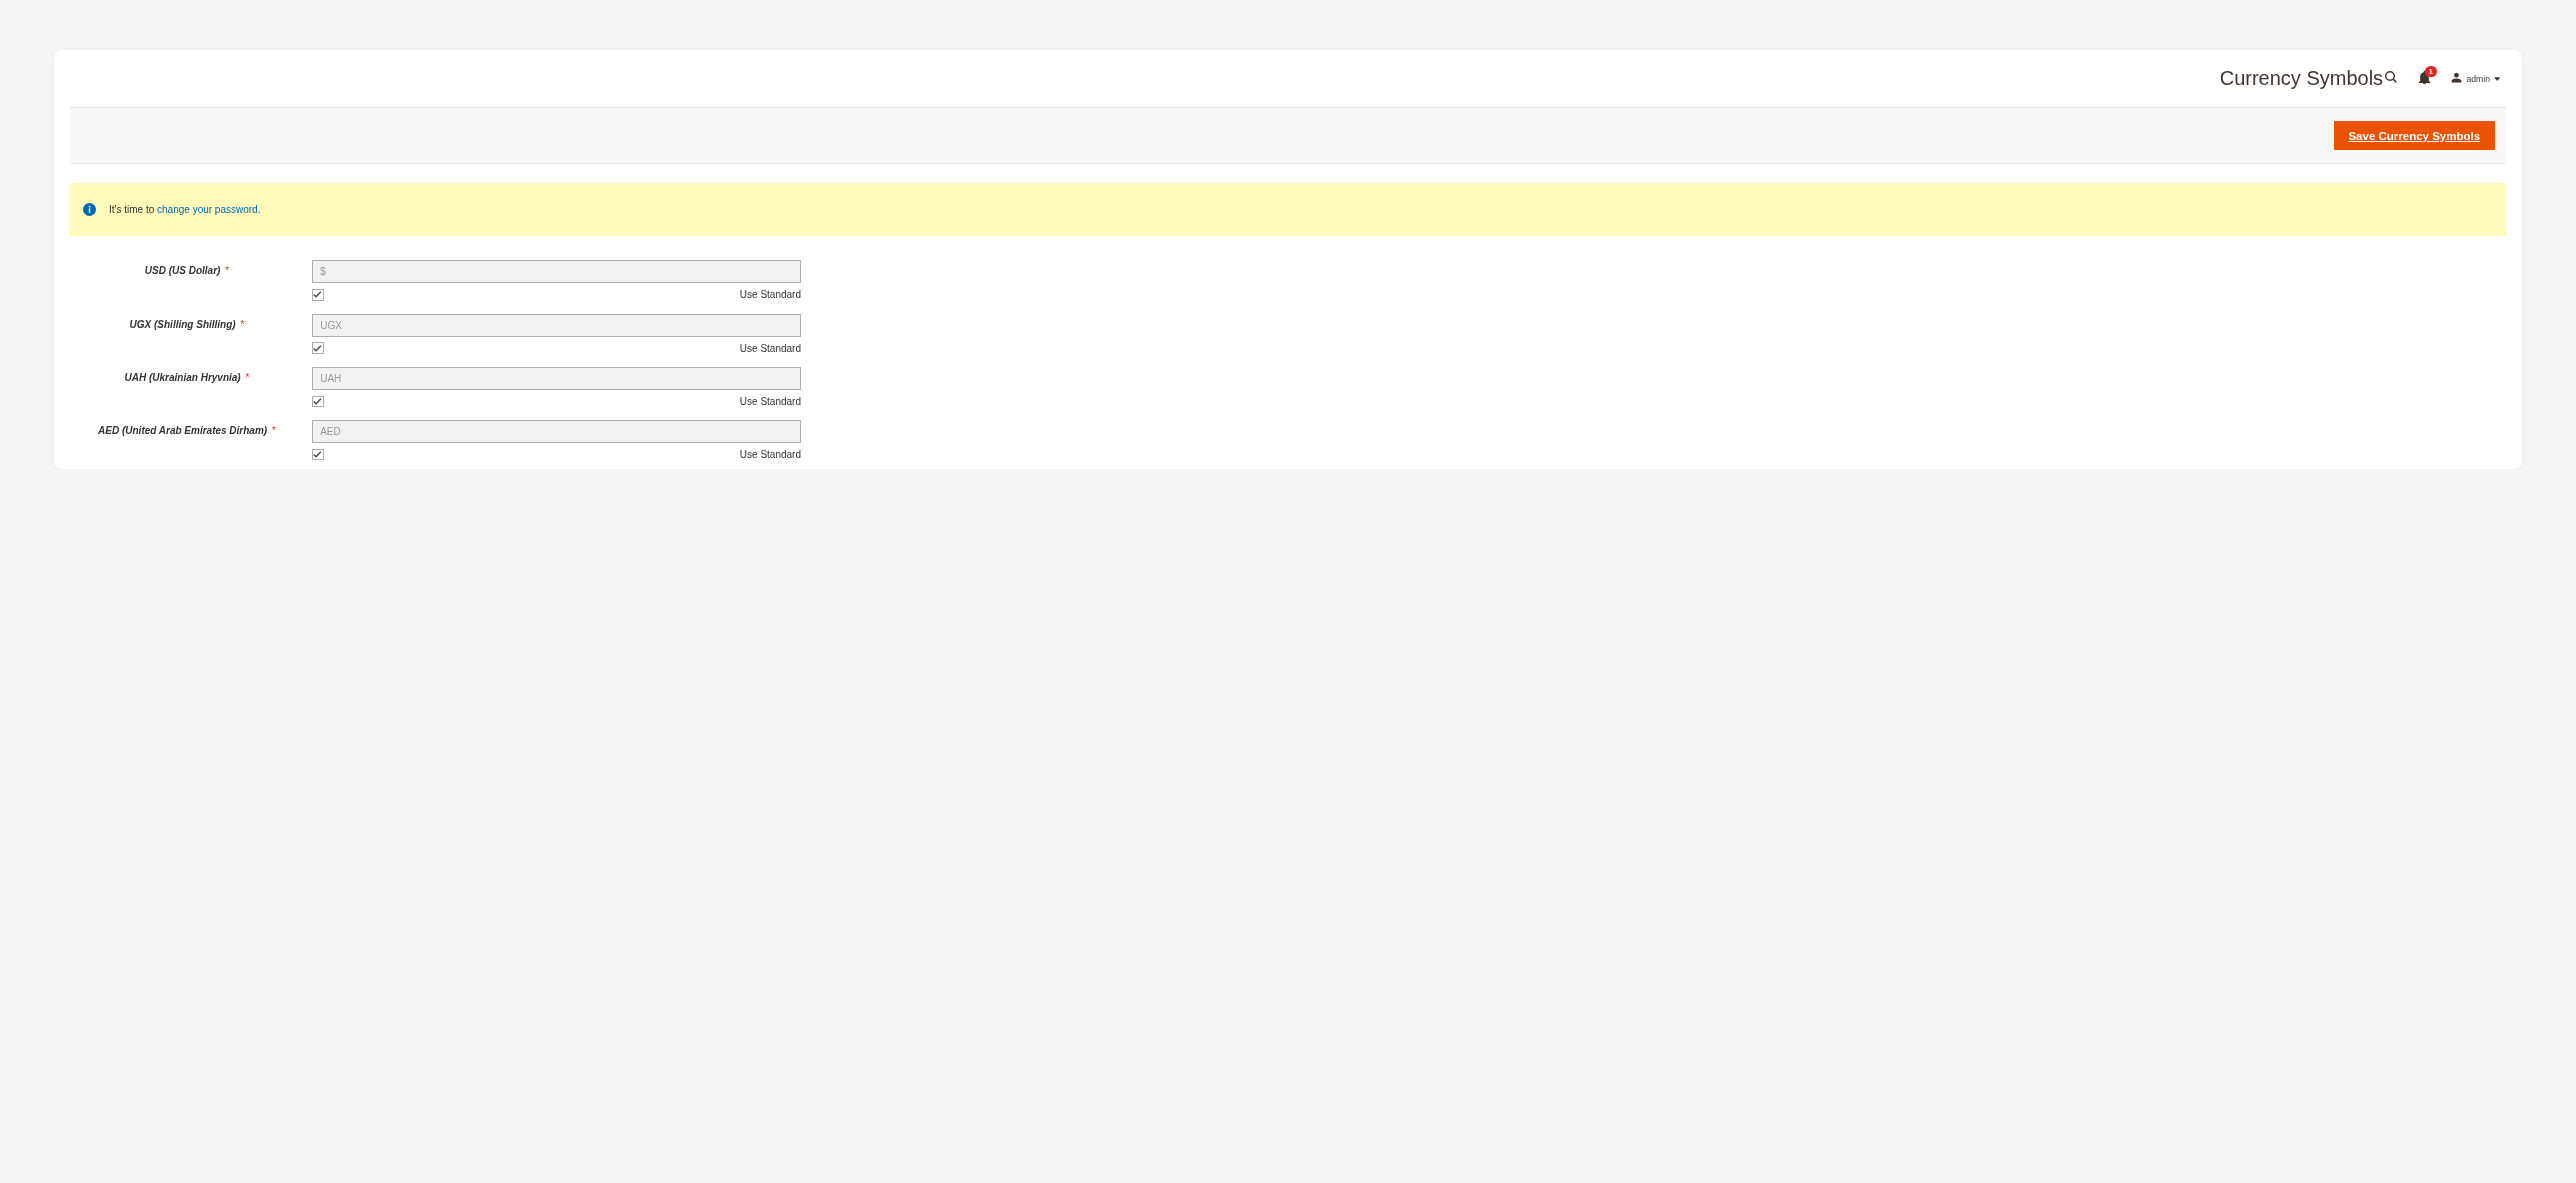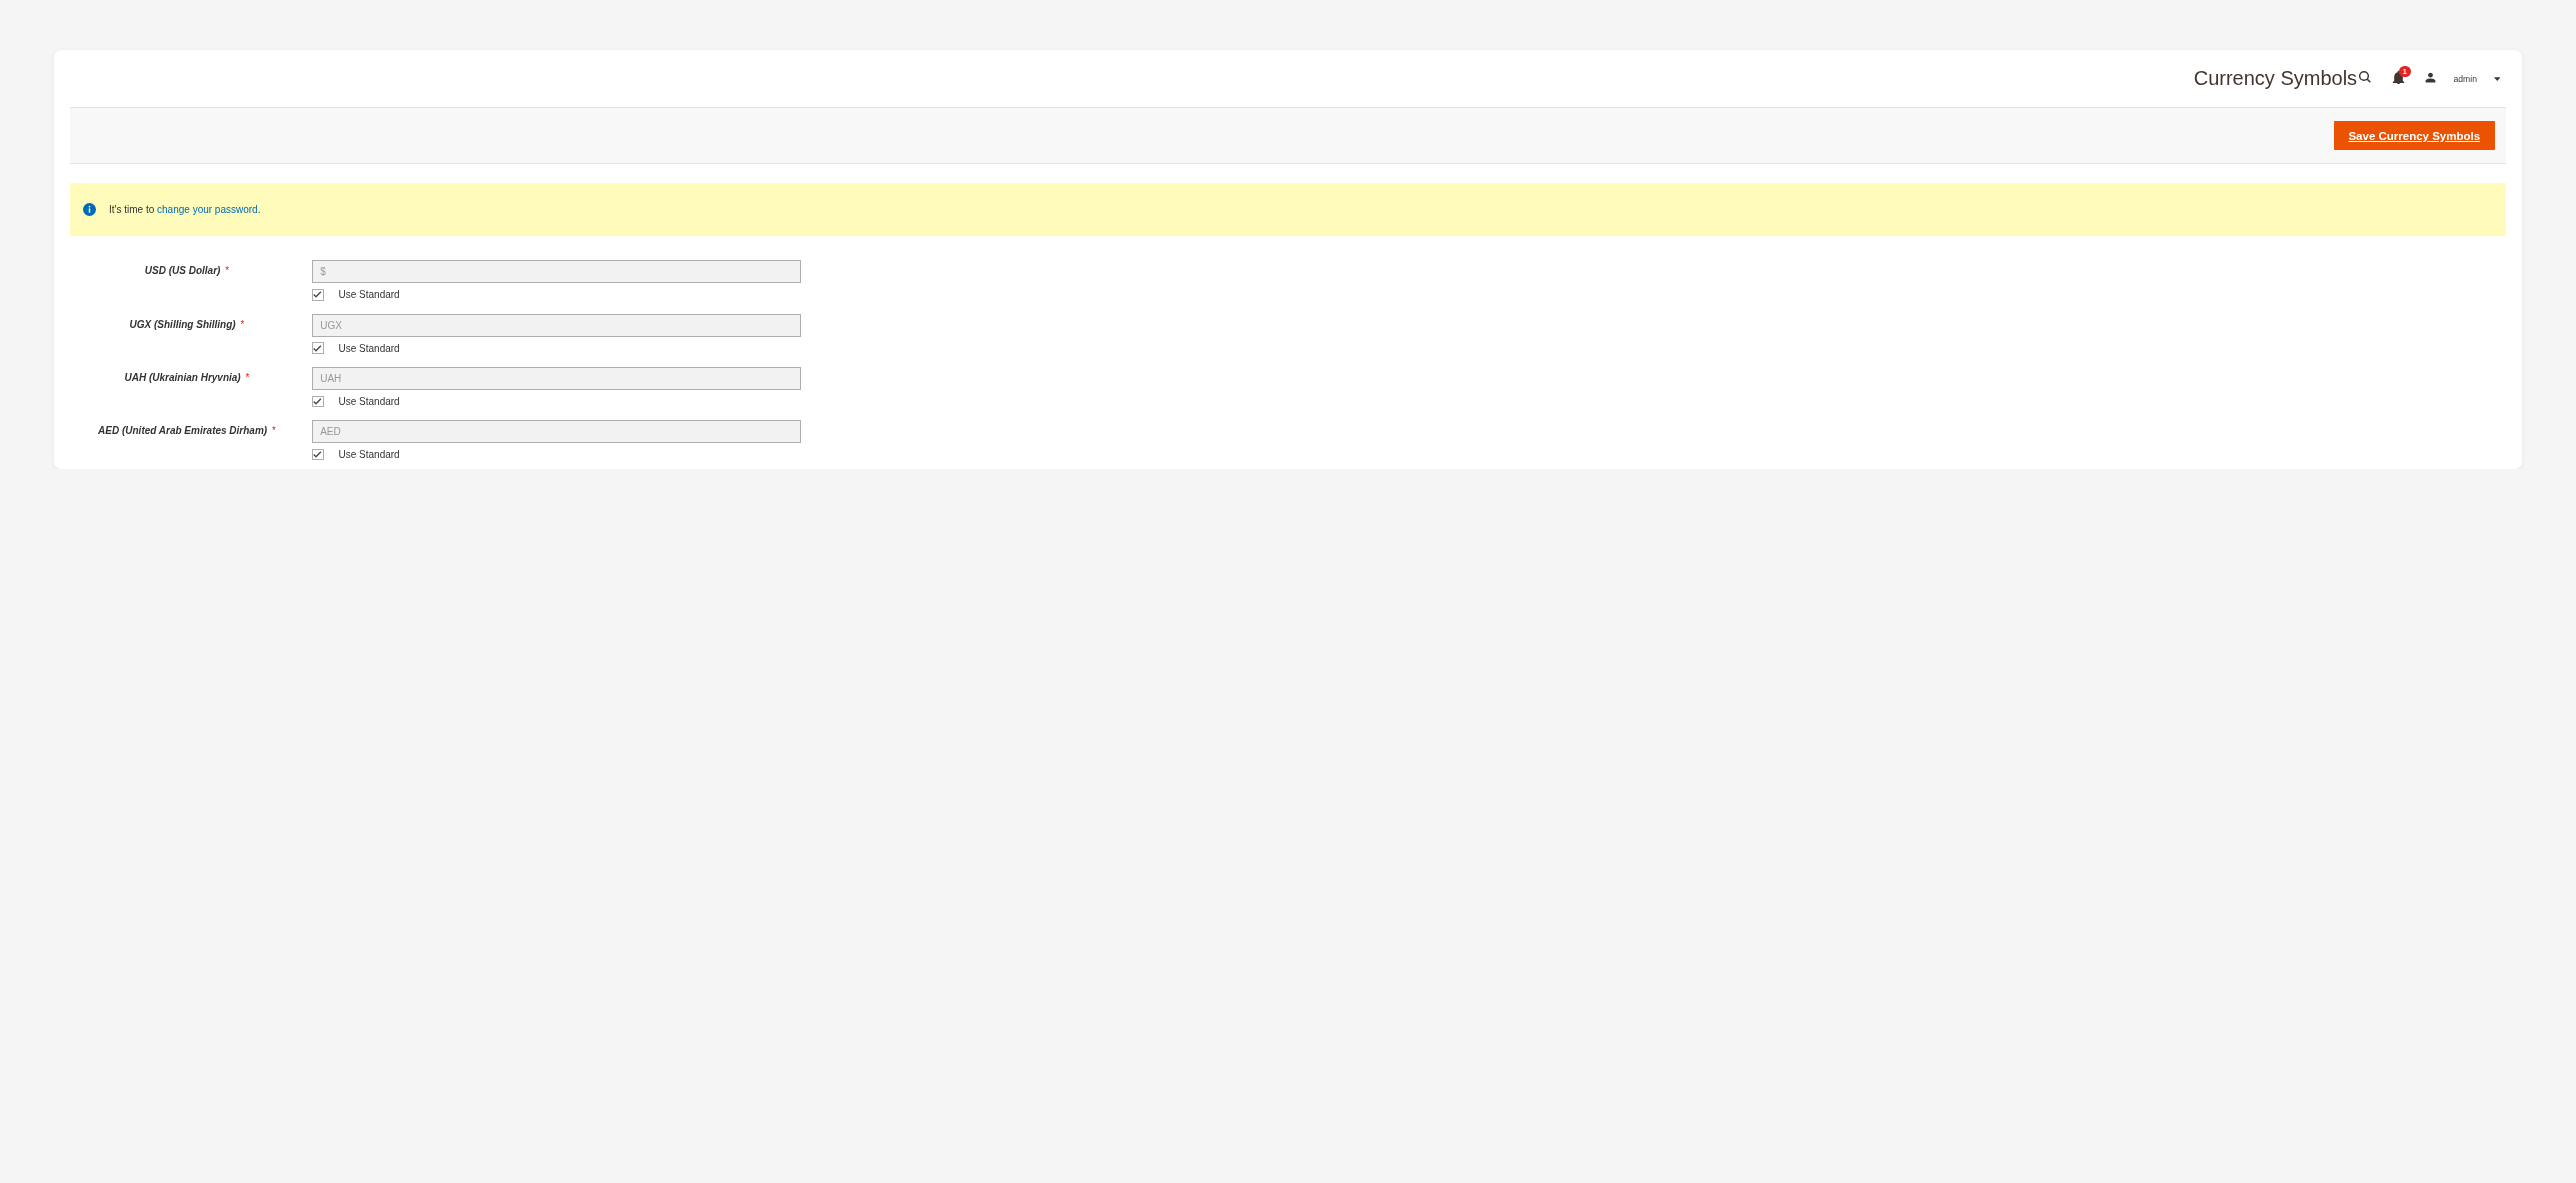--- a/index.html
+++ b/index.html
@@ -54,21 +54,21 @@
       min-width: 11.5px;
       height: 11.5px;
       display: flex;
       align-items: center;
       justify-content: center;
       padding: 0 2.9px;
     }
     .admin-account {
       display: flex;
       align-items: center;
-      gap: 17px;
+      gap: 4px;
       cursor: pointer;
       font-size: 8.6px;
       color: #41362f;
     }
     .toolbar {
       background: #f8f8f8;
       border-top: 0.7px solid #e3e3e3;
       border-bottom: 0.7px solid #e3e3e3;
       padding: 13px 11.5px;
       display: flex;
@@ -129,20 +129,21 @@
       padding: 0 7.2px;
     }
     .text-input:disabled { color: #999; }
     .chk-line {
       display: flex;
       align-items: center;
       gap: 15px;
       margin-top: 5.8px;
       font-size: 10px;
       color: #333;
+      justify-content: space-between;
     }
     .chk {
       width: 11.5px;
       height: 11.5px;
       border: 0.7px solid #adadad;
       background: #fff;
       display: inline-flex;
       align-items: center;
       justify-content: center;
       cursor: pointer;

